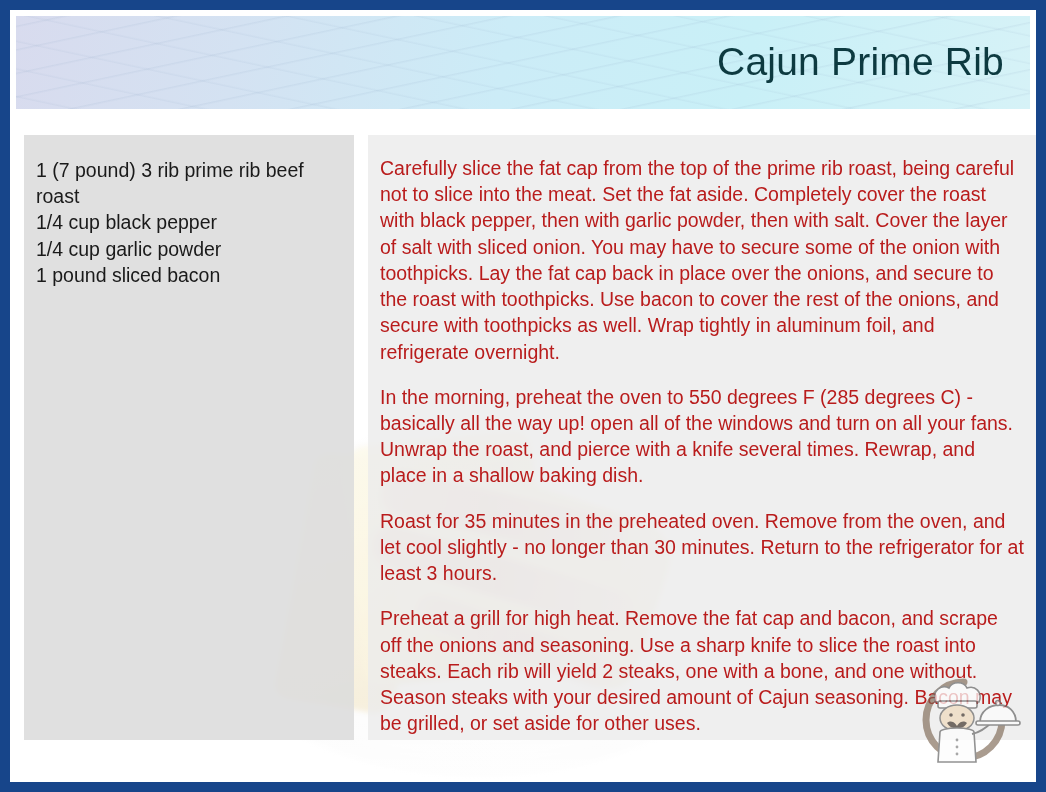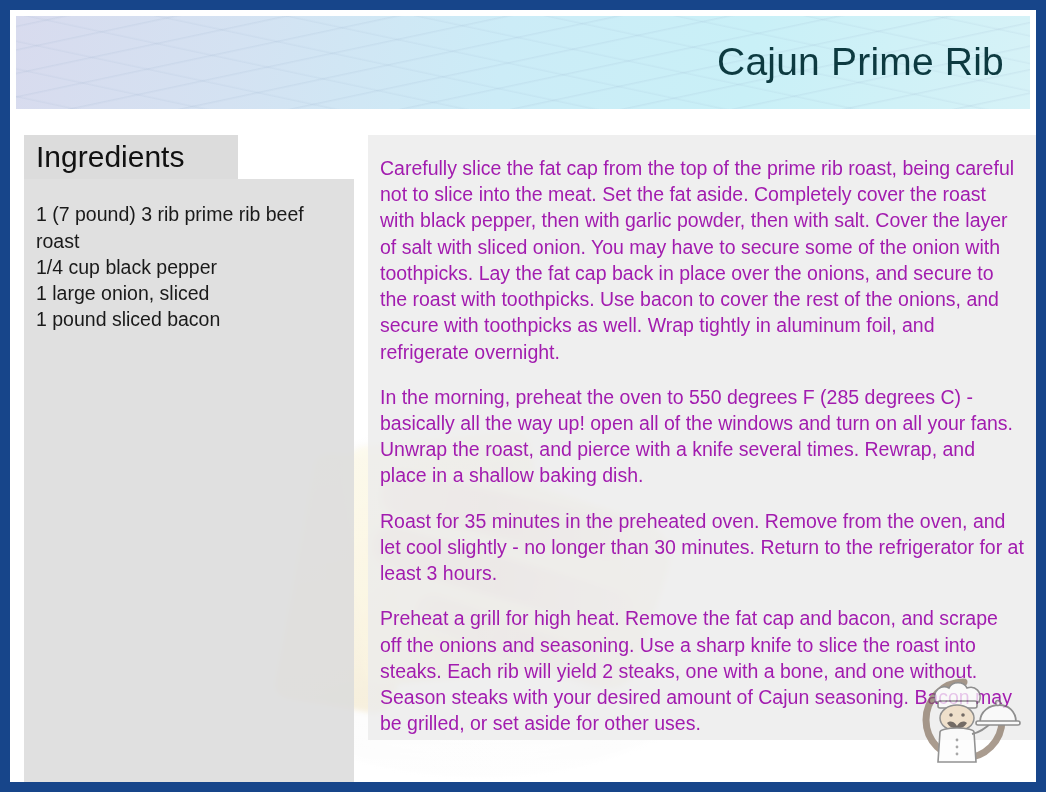--- a/index.html
+++ b/index.html
@@ -185,21 +185,21 @@
     top: 125px;
   }
   .col-directions .col-head { width: 160px; }
   .col-directions .col-body {
     width: 668px;
     height: 605px;
     padding: 20px 12px 12px 12px;
   }
   .direction-step {
     font-size: 19.5px;
-    color: #a21caf;
+    color: #b91c1c;
     line-height: 1.345;
     margin: 0 0 19px 0;
   }
   .direction-step:last-child { margin-bottom: 0; }
 
   
   .chef-logo {
     position: absolute;
     right: 14px;
     bottom: 18px;
@@ -224,26 +224,25 @@
     <div class="food food-b"></div>
     <div class="food food-c"></div>
     <div class="bacon bacon-1"></div>
     <div class="bacon bacon-2"></div>
     <div class="bacon bacon-3"></div>
     <div class="photo-veil"></div>
     <div class="photo-fade"></div>
   </div>
 
   <div class="col col-ingredients">
-    <div class="col-head">Ingredients</div>
     <div class="col-body">
       <div class="ingredient-list">
         <div class="ingredient-line">1 (7 pound) 3 rib prime rib beef roast</div>
         <div class="ingredient-line">1/4 cup black pepper</div>
-        <div class="ingredient-line">1 large onion, sliced</div>
+        <div class="ingredient-line">1/4 cup garlic powder</div>
         <div class="ingredient-line">1 pound sliced bacon</div>
       </div>
     </div>
   </div>
 
   <div class="col col-directions">
     <div class="col-body col-body-directions">
       <p class="direction-step">Carefully slice the fat cap from the top of the prime rib roast, being careful not to slice into the meat. Set the fat aside. Completely cover the roast with black pepper, then with garlic powder, then with salt. Cover the layer of salt with sliced onion. You may have to secure some of the onion with toothpicks. Lay the fat cap back in place over the onions, and secure to the roast with toothpicks. Use bacon to cover the rest of the onions, and secure with toothpicks as well. Wrap tightly in aluminum foil, and refrigerate overnight.</p>
       <p class="direction-step">In the morning, preheat the oven to 550 degrees F (285 degrees C) - basically all the way up! open all of the windows and turn on all your fans. Unwrap the roast, and pierce with a knife several times. Rewrap, and place in a shallow baking dish.</p>
       <p class="direction-step">Roast for 35 minutes in the preheated oven. Remove from the oven, and let cool slightly - no longer than 30 minutes. Return to the refrigerator for at least 3 hours.</p>

